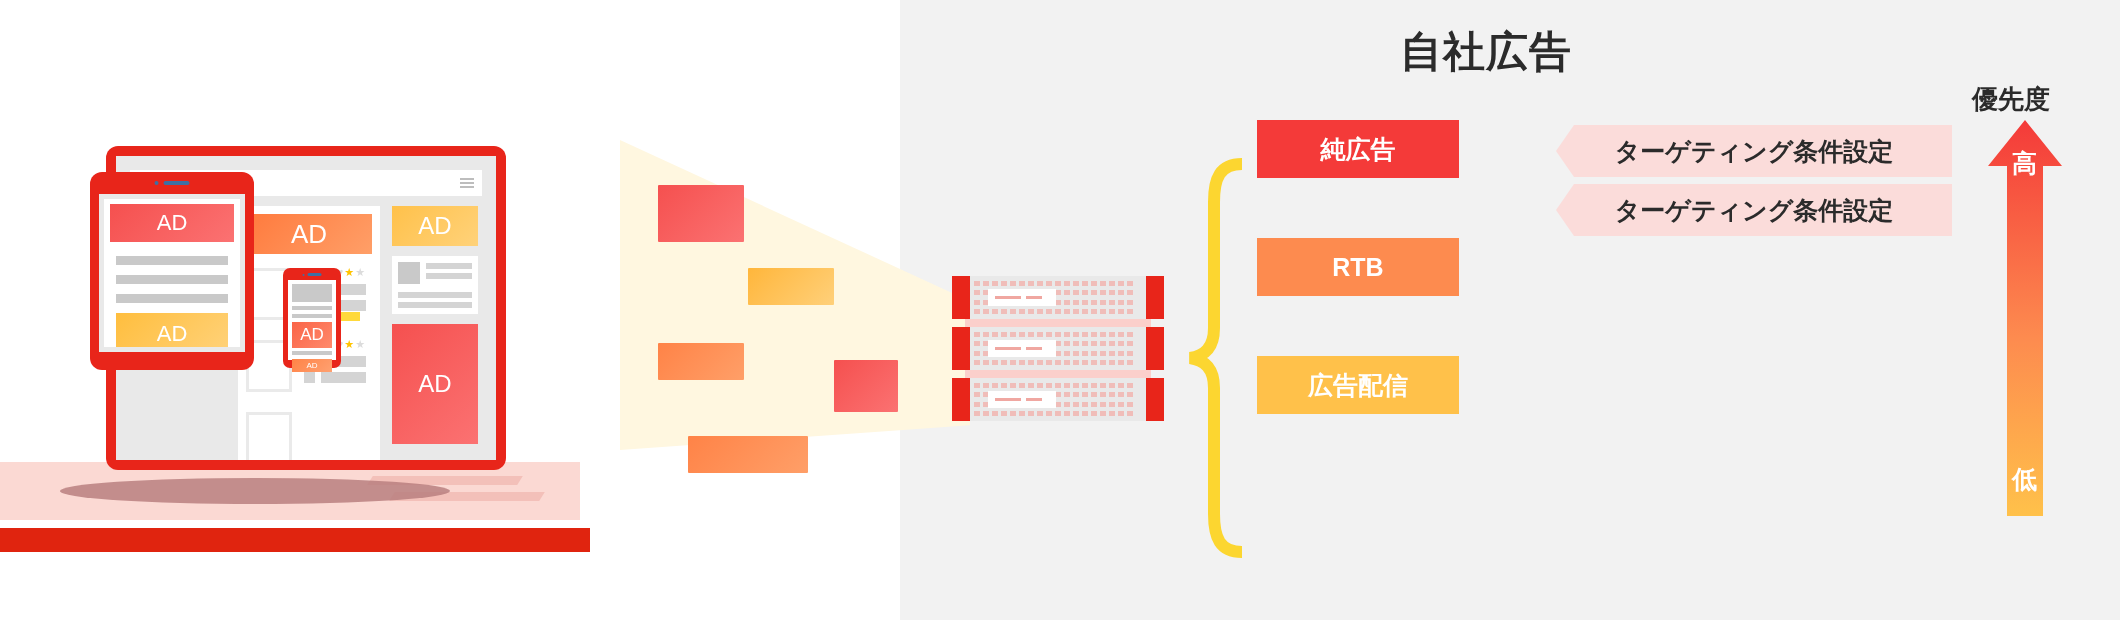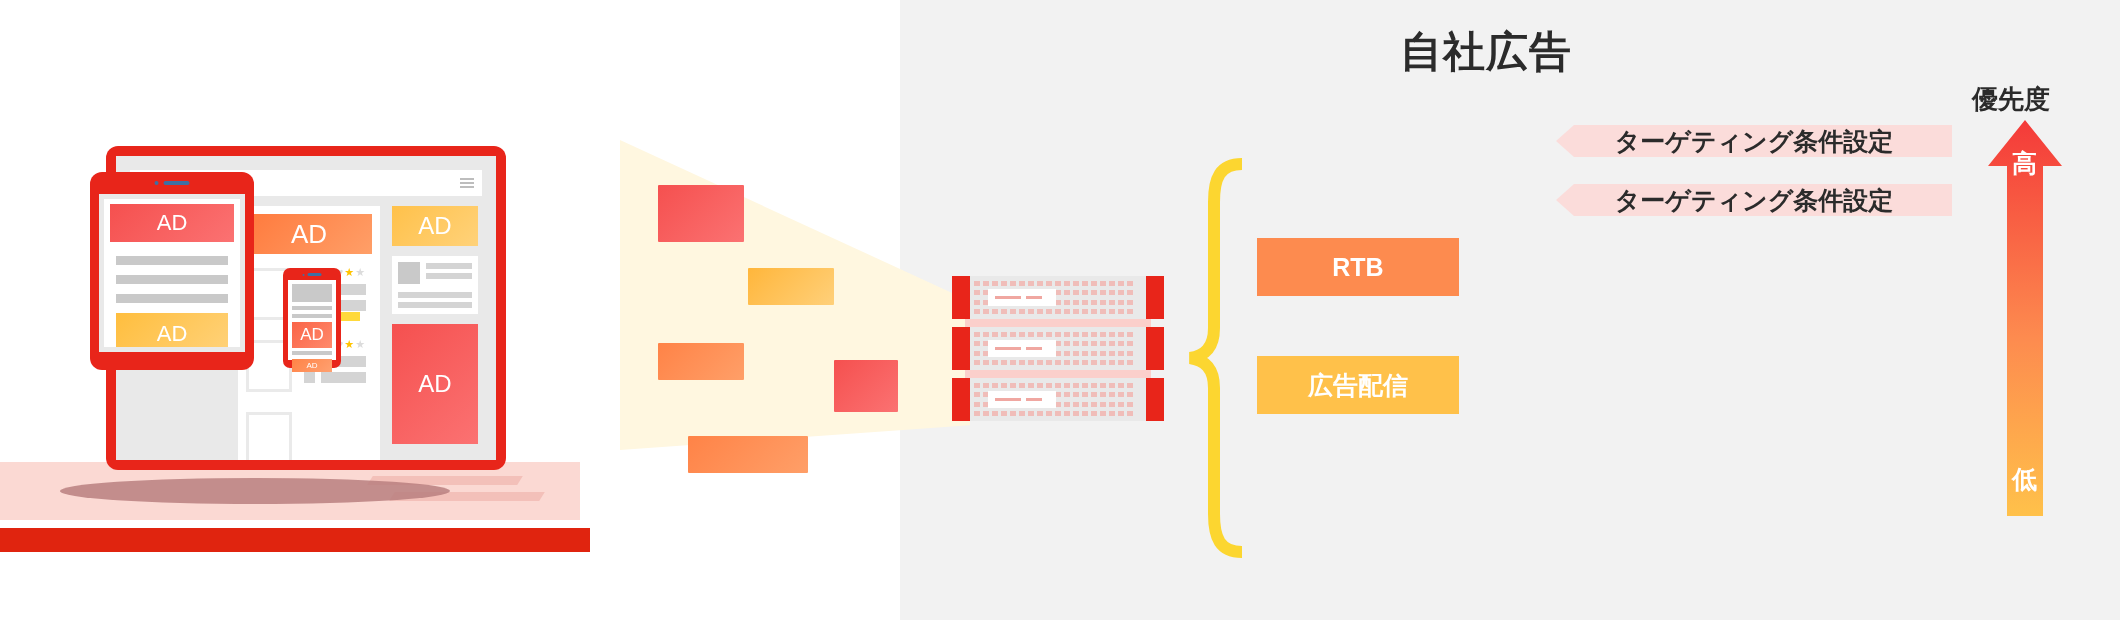--- a/index.html
+++ b/index.html
@@ -169,21 +169,21 @@
 
   
   .ad-box {
     position:absolute; left:1257px; width:202px; height:58px;
     color:#ffffff; font-size:25px; font-weight:bold;
     display:flex; align-items:center; justify-content:center; white-space:nowrap;
   }
 
   
   .target-chip {
-    position:absolute; left:1556px; width:396px; height:32px;
+    position:absolute; left:1556px; width:396px; height:52px;
     background:#fbdcda; color:#2b2b2b; font-size:25px; font-weight:bold;
     display:flex; align-items:center; justify-content:center; white-space:nowrap;
     clip-path: polygon(18px 0%, 100% 0%, 100% 100%, 18px 100%, 0% 50%);
   }
 
   
   .prio-label {
     position:absolute; left:1972px; top:82px; font-size:26px; font-weight:bold;
     color:#2b2b2b; white-space:nowrap;
   }
@@ -618,20 +618,21 @@
     </div>
   </div>
 
   <div class="brace">
     <svg width="60" height="400" viewBox="0 0 60 400" xmlns="http://www.w3.org/2000/svg">
       <path d="M56 6 C 34 6 28 20 28 44 L 28 170 C 28 190 18 198 4 200
                C 18 202 28 210 28 230 L 28 356 C 28 380 34 394 56 394" fill="none" stroke="#fcd630" stroke-width="12" stroke-linecap="butt"></path>
     </svg>
   </div>
 
+  <div class="ad-box" style="top:120px; background:#f43a39;">純広告</div>
   <div class="ad-box" style="top:238px; background:#fd8b4f;">RTB</div>
   <div class="ad-box" style="top:356px; background:#ffc14a;">広告配信</div>
 
   <div class="target-chip" style="top:125px;">ターゲティング条件設定</div>
   <div class="target-chip" style="top:184px;">ターゲティング条件設定</div>
 
   <div class="prio-label">優先度</div>
 
   <div class="prio-arrow">
     <svg width="74" height="396" viewBox="0 0 74 396" xmlns="http://www.w3.org/2000/svg">

